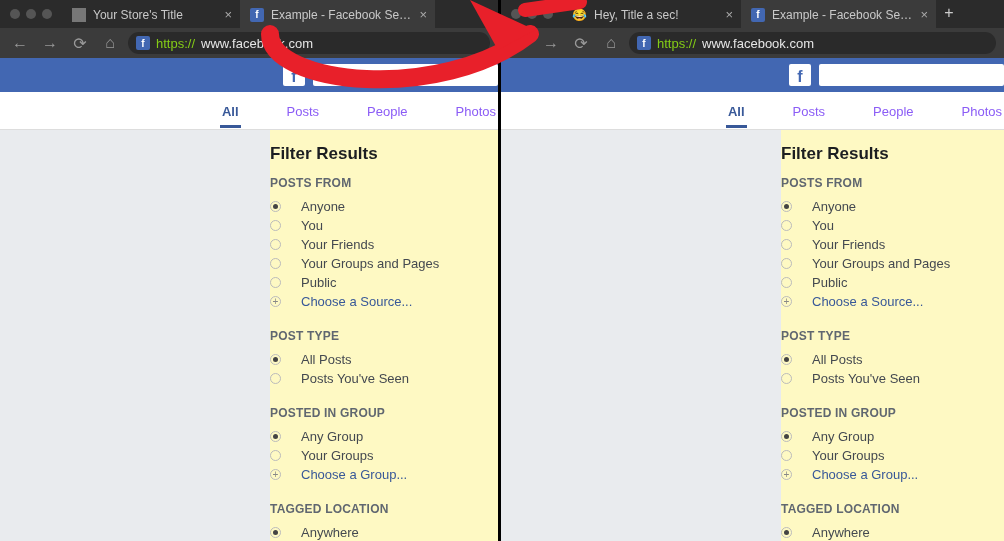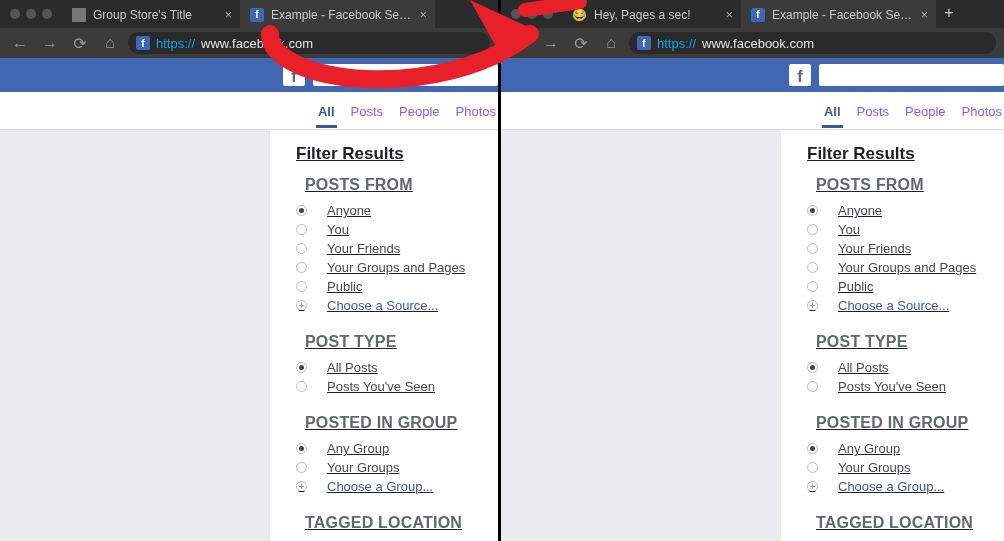--- a/index.html
+++ b/index.html
@@ -76,21 +76,21 @@
     flex: 1;
     height: 22px;
     background: #2a2a2a;
     border-radius: 11px;
     display: flex;
     align-items: center;
     padding: 0 8px;
     gap: 6px;
     font-size: 13px;
   }
-  .omnibox .url-prefix { color: #0ea5e9; }
+  .omnibox .url-prefix { color: #84cc16; }
   .omnibox .url-main   { color: #e6e6e6; }
   .new-tab-btn {
     width: 26px; height: 26px;
     color: #ccc;
     display: flex; align-items: center; justify-content: center;
     font-size: 16px;
     cursor: pointer;
   }
   .fb-favicon {
     width: 14px; height: 14px;
@@ -144,21 +144,21 @@
     height: 38px;
     background: #fff;
     border-bottom: 1px solid #ddd;
     display: flex;
     align-items: center;
     padding-left: 0;
   }
   .fb-tabs-inner {
     margin-left: auto;
     display: flex;
-    gap: 12px;
+    gap: 44px;
     padding-left: 10px;
     justify-content: center;
   }
   .fb-tab {
     font-size: 13px;
     color: #8b5cf6;
     padding: 10px 2px 8px;
     cursor: pointer;
     white-space: nowrap;
   }
@@ -170,42 +170,40 @@
   }
 
   .content-area {
     display: flex;
     height: calc(100% - 130px);
   }
   .left-gap { width: 270px; background: #e9ebee; }
   .pane-right .left-gap { width: 280px; }
   .filter-panel {
     flex: 1;
-    background: #ffffff;
-    padding: 14px 26px;
+    background: #fef9c3;
+    padding: 14px 0;
     overflow: hidden;
     font-size: 13px;
     color: #1c1e21;
-    text-decoration: underline;
   }
   .filter-title {
     font-size: 17px;
     font-weight: 600;
     margin-bottom: 12px;
     color: #1c1e21;
   }
   .filter-section { margin-bottom: 18px; }
   .filter-heading {
-    font-size: 16px;
+    font-size: 12px;
     font-weight: bold;
     color: #606770;
     letter-spacing: 0.2px;
     margin-bottom: 7px;
     text-transform: uppercase;
-    margin-left: 9px;
   }
   .filter-option {
     display: flex;
     align-items: center;
     gap: 20px;
     padding: 2px 0;
     font-size: 13px;
     color: #444950;
     cursor: pointer;
   }
@@ -254,21 +252,21 @@
       <div class="tl"></div>
       <div class="tl"></div>
     </div>
 
     <div class="tab inactive">
       <span class="favicon">
         <svg width="14" height="14">
             <rect width="14" height="14" fill="#777"></rect>
           </svg>
       </span>
-      <span class="title">Group Store's Title</span>
+      <span class="title">Your Store's Title</span>
       <span class="close">×</span>
     </div>
 
     <div class="tab active">
       <span class="favicon fb-favicon">f</span>
       <span class="title">Example - Facebook Search</span>
       <span class="close">×</span>
     </div>
   </div>
 
@@ -382,21 +380,21 @@
 
   <div class="tab-strip">
     <div class="traffic-lights">
       <div class="tl"></div>
       <div class="tl"></div>
       <div class="tl"></div>
     </div>
 
     <div class="tab inactive">
       <span class="favicon emoji-favicon">😂</span>
-      <span class="title">Hey, Pages a sec!</span>
+      <span class="title">Hey, Title a sec!</span>
       <span class="close">×</span>
     </div>
 
     <div class="tab active">
       <span class="favicon fb-favicon">f</span>
       <span class="title">Example - Facebook Search</span>
       <span class="close">×</span>
     </div>
     <div class="new-tab-btn">
         <span>+</span>

